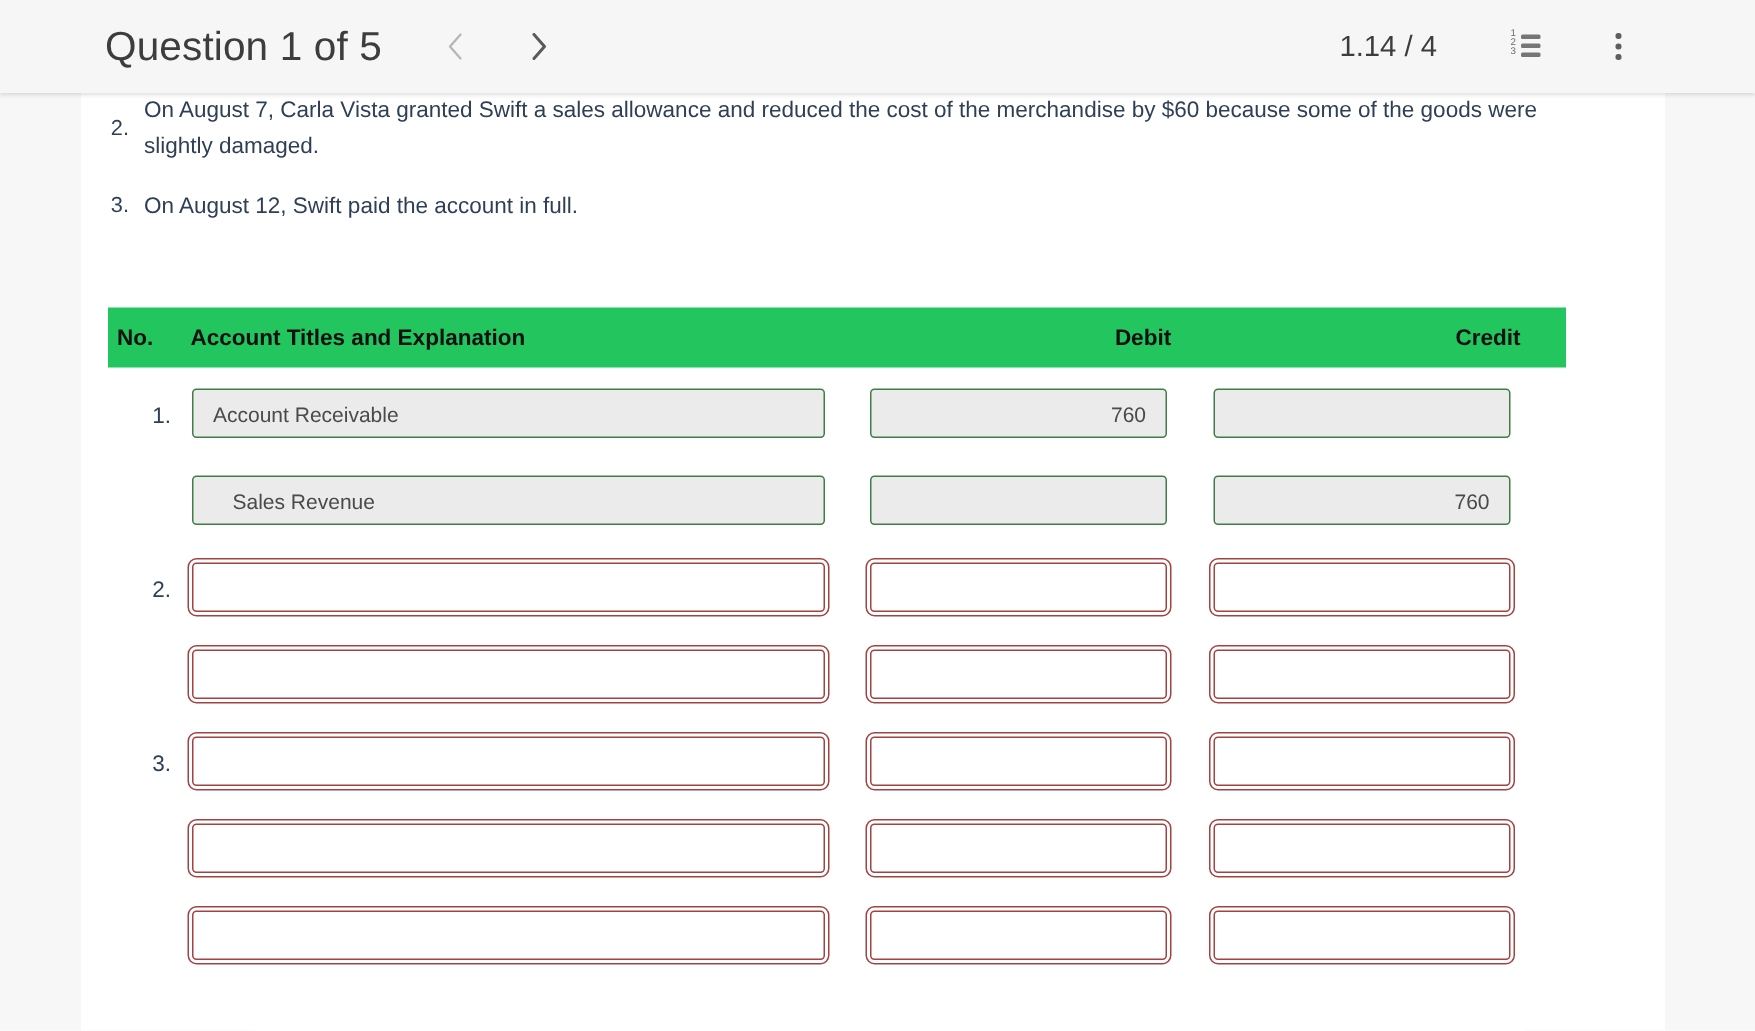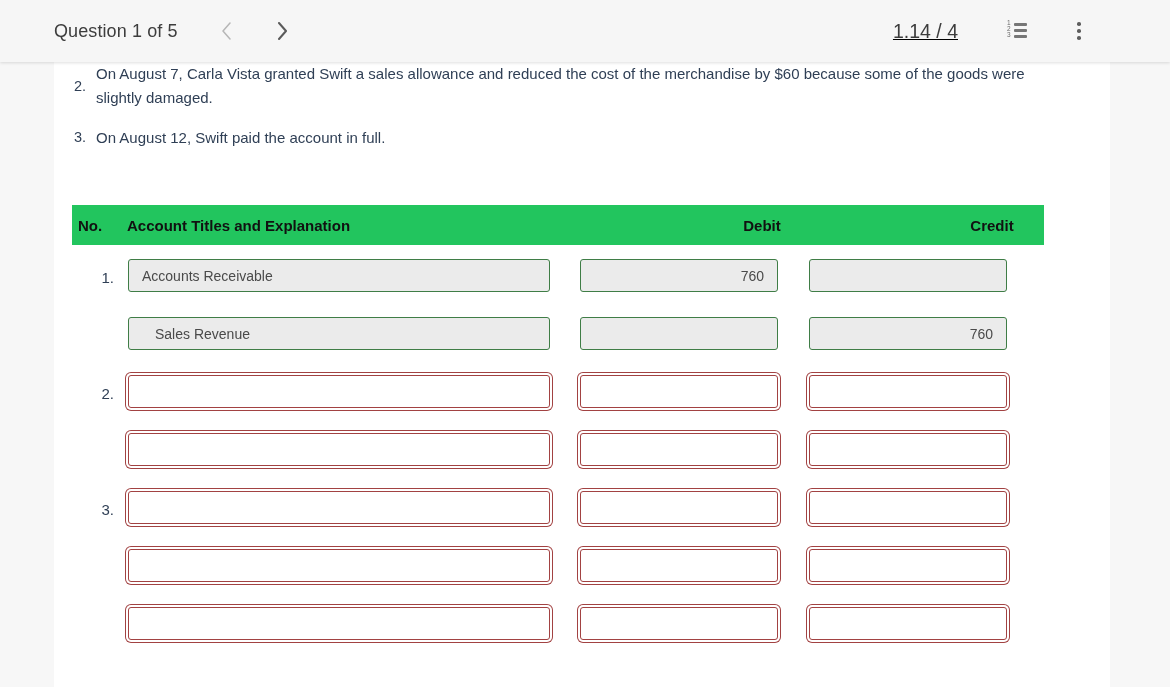--- a/index.html
+++ b/index.html
@@ -14,41 +14,40 @@
   
   .topbar {
     position: absolute; top: 0; left: 0;
     width: 1170px; height: 62px;
     background: #f6f6f6;
     display: flex; align-items: center;
     box-shadow: 0 1px 3px rgba(0,0,0,0.13);
     z-index: 5;
   }
   .q-title {
-    margin-left: 54px;
-    font-size: 18px;
+    margin-left: 70px;
+    font-size: 27px;
     color: #3d3d3d;
     font-weight: 400;
     letter-spacing: .1px;
     white-space: nowrap;
   }
   .navbtn {
     width: 34px; height: 34px;
     display: flex; align-items: center; justify-content: center;
     cursor: pointer;
   }
   .navbtn.prev { margin-left: 32px; }
   .navbtn.next { margin-left: 22px; }
   .navbtn svg { display: block; }
 
   .topbar-right {
     margin-left: auto;
     display: flex; align-items: center;
     margin-right: 74px;
-    text-decoration: underline;
   }
   .score {
     font-size: 19.5px;
     color: #3d3d3d;
     white-space: nowrap;
   }
   .icon-btn {
     width: 34px; height: 34px;
     display: flex; align-items: center; justify-content: center;
     cursor: pointer;
@@ -240,21 +239,21 @@
     <div class="jhead">
       <div class="h-no">No.</div>
       <div class="h-acct">Account Titles and Explanation</div>
       <div class="h-debit">Debit</div>
       <div class="h-credit">Credit</div>
     </div>
     <div class="jrows" id="journal-rows">
         <div class="jrow">
           <div class="rownum">1.</div>
           <div class="field acct filled">
-            <span class="ftext">Accounts Receivable</span>
+            <span class="ftext">Account Receivable</span>
           </div>
           <div class="field debit filled">
             <span class="ftext">760</span>
           </div>
           <div class="field credit filled">
             <span class="ftext"></span>
           </div>
         </div>
         <div class="jrow">
           <div class="rownum"></div>

